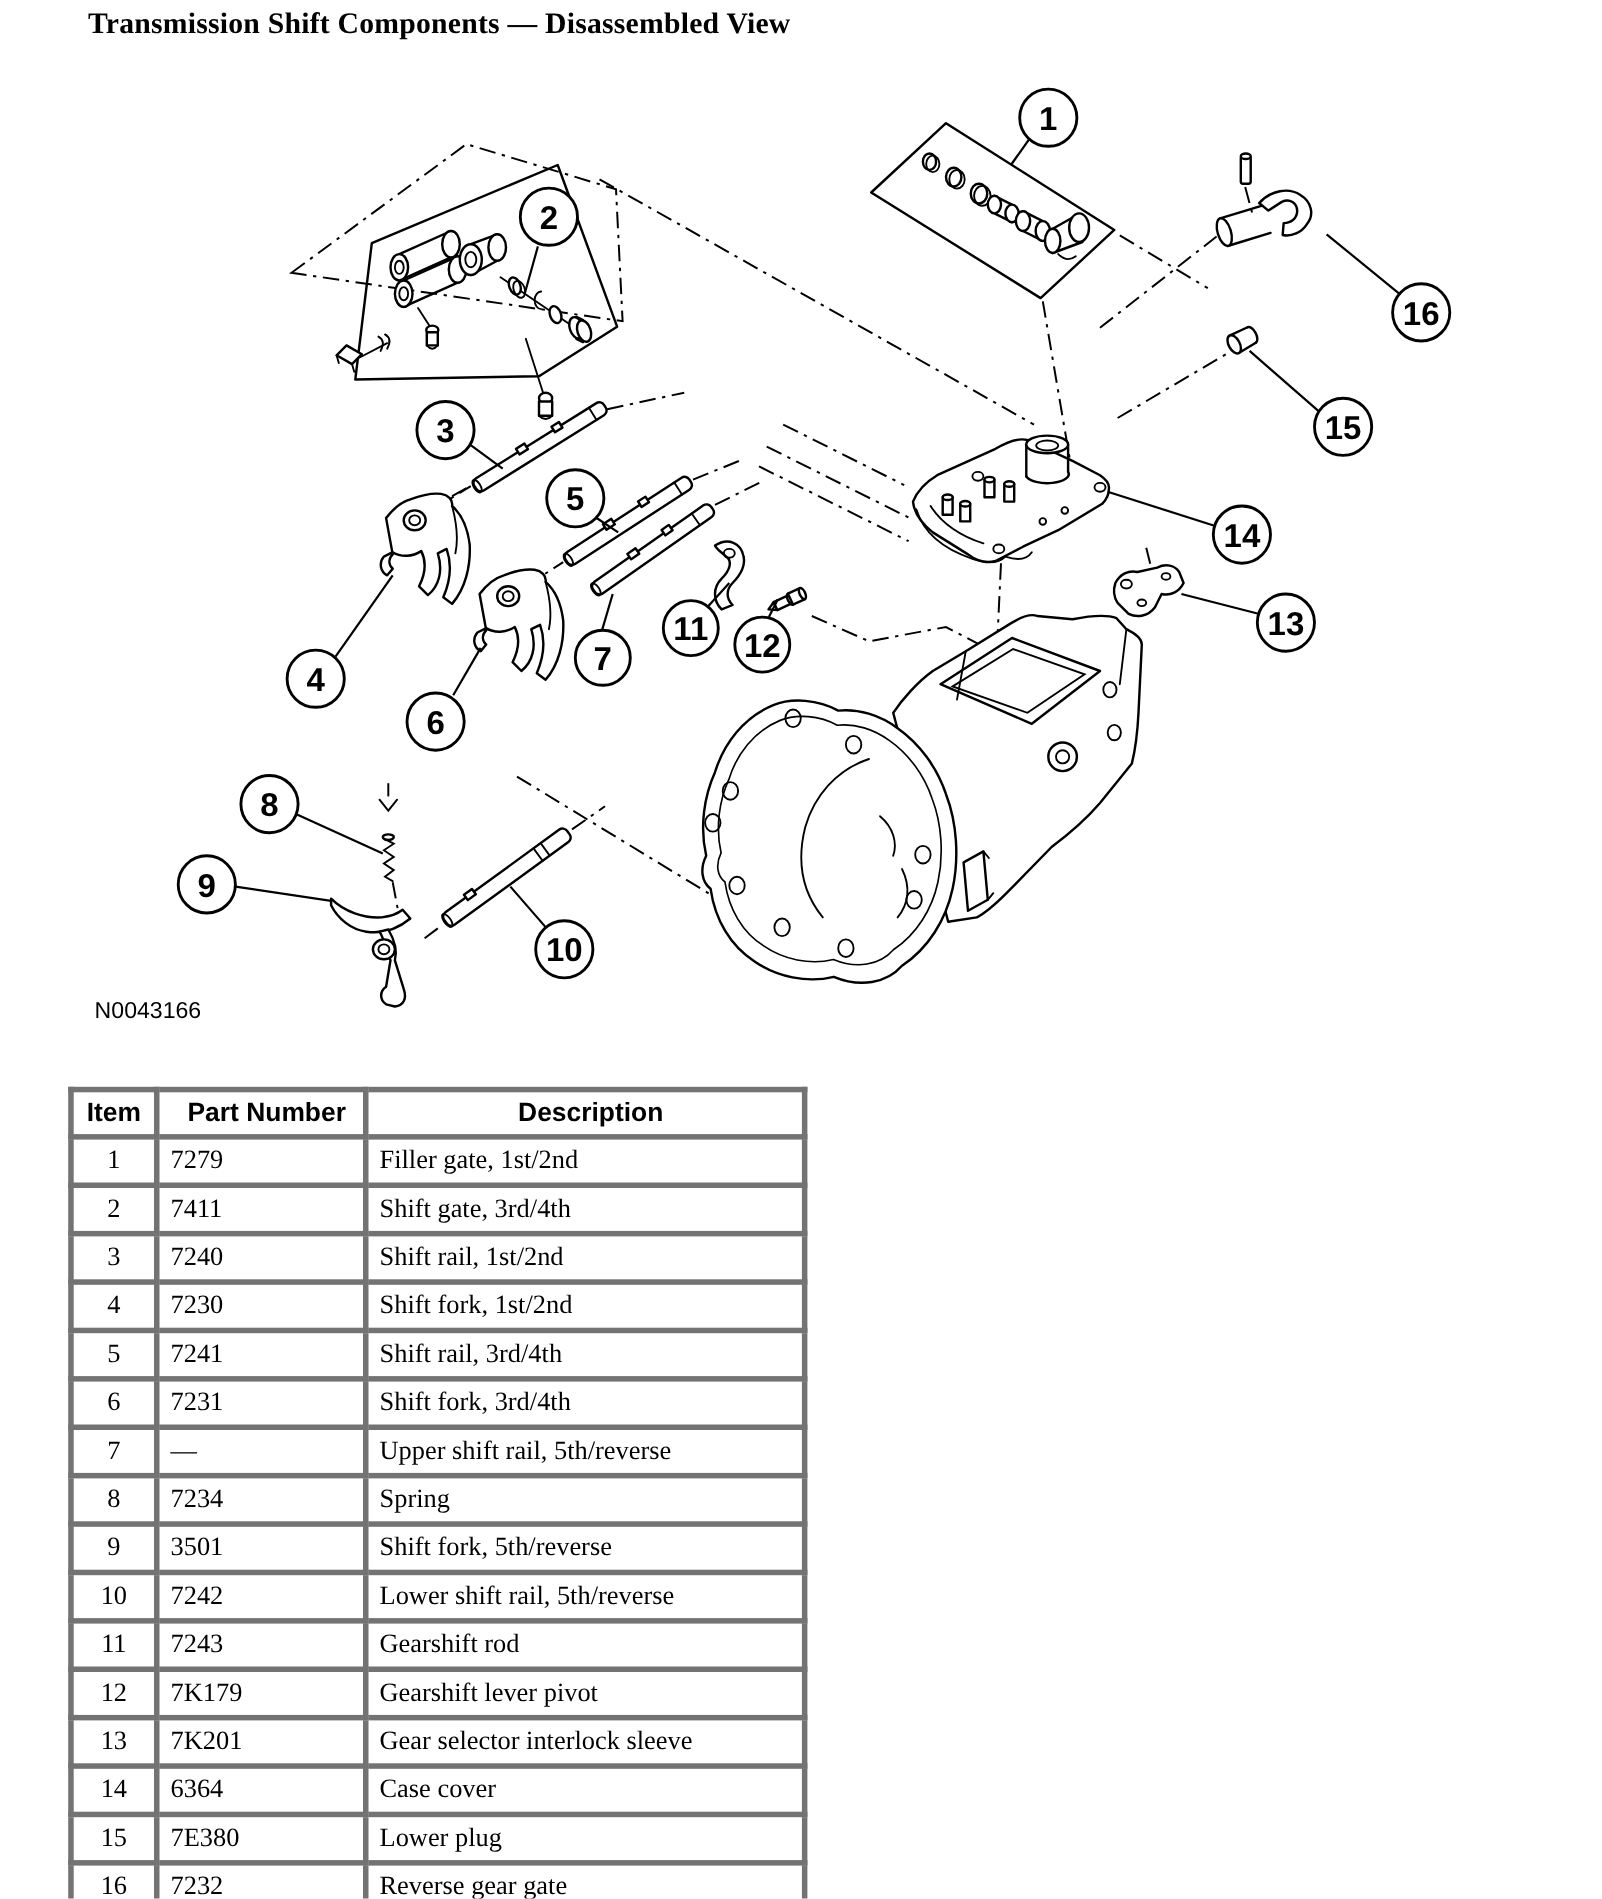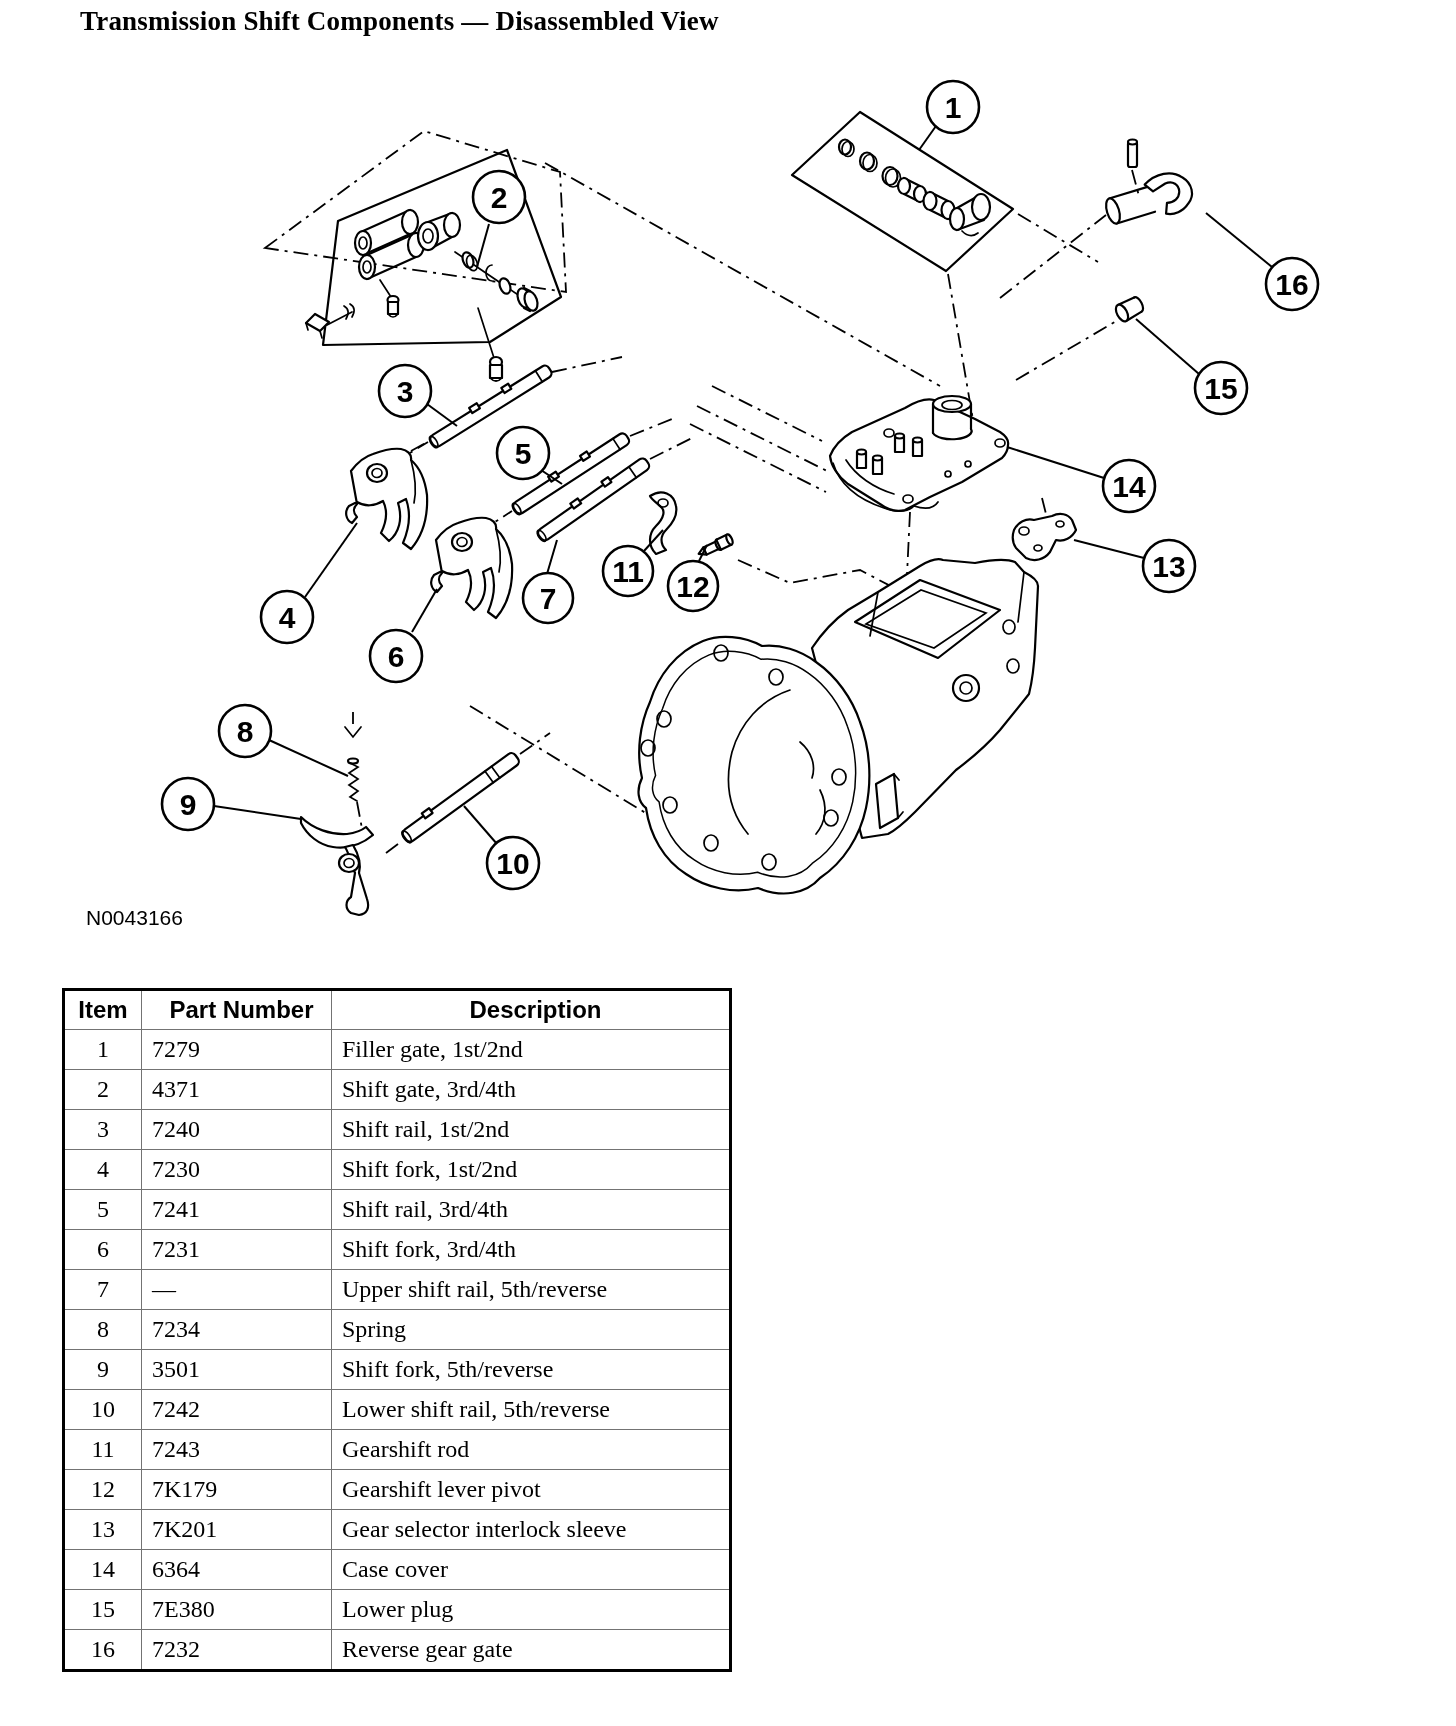--- a/index.html
+++ b/index.html
@@ -13,21 +13,21 @@
   .thin{fill:none;stroke:#000;stroke-width:1.7;stroke-linecap:round;}
   .dd{fill:none;stroke:#000;stroke-width:1.8;stroke-dasharray:15 6 3 6;stroke-linecap:butt;}
   .ldr{fill:none;stroke:#000;stroke-width:2;}
   .co-circle{fill:#fff;stroke:#000;stroke-width:2.6;}
   .co-num{font-family:"Liberation Sans",sans-serif;font-size:30px;font-weight:600;
     text-anchor:middle;fill:#000;}
   .figid{font-family:"Liberation Sans",sans-serif;font-size:21px;fill:#000;}
   
   .parts-table{position:absolute;left:62px;top:988px;border-collapse:collapse;
     table-layout:fixed;border:3px solid #000;}
-  .parts-table th,.parts-table td{border:1px solid #737373;overflow:hidden;white-space:nowrap;}
+  .parts-table th,.parts-table td{border:5px solid #737373;overflow:hidden;white-space:nowrap;}
   .parts-table th{font-family:"Liberation Sans",sans-serif;font-weight:bold;font-size:24px;
     height:38px;text-align:center;padding:0 0 0 10px;}
   .parts-table th.c-item{text-align:center;padding:0;}
   .parts-table td{font-family:"Liberation Serif",serif;font-size:24px;height:39px;
     padding:0 0 0 10px;}
   .parts-table td.c-item{text-align:center;padding:0;}
   .col-item{width:78px;}.col-part{width:190px;}.col-desc{width:399px;}
 </style>
 </head>
 <body>
@@ -424,21 +424,21 @@
     </tr>
   </thead>
   <tbody>
       <tr>
         <td class="c-item">1</td>
         <td>7279</td>
         <td>Filler gate, 1st/2nd</td>
       </tr>
       <tr>
         <td class="c-item">2</td>
-        <td>4371</td>
+        <td>7411</td>
         <td>Shift gate, 3rd/4th</td>
       </tr>
       <tr>
         <td class="c-item">3</td>
         <td>7240</td>
         <td>Shift rail, 1st/2nd</td>
       </tr>
       <tr>
         <td class="c-item">4</td>
         <td>7230</td>

